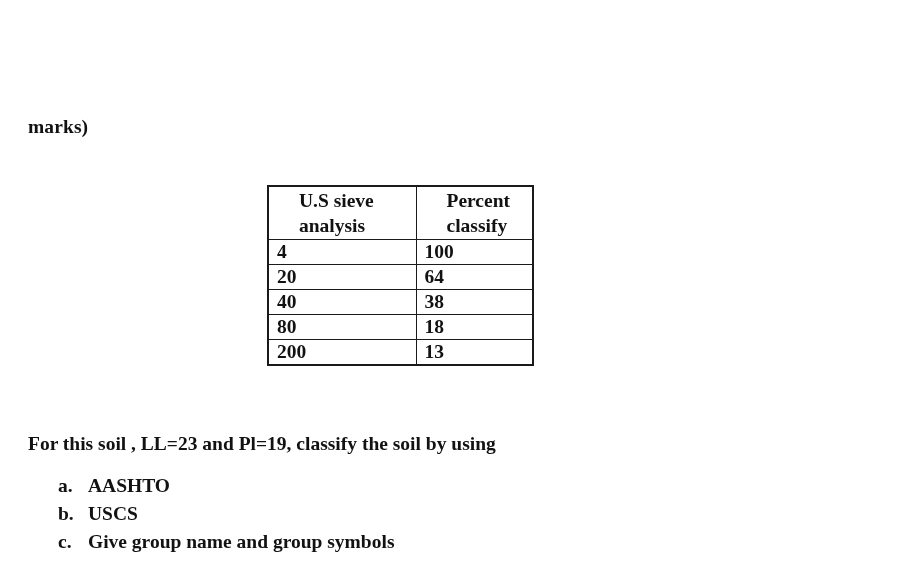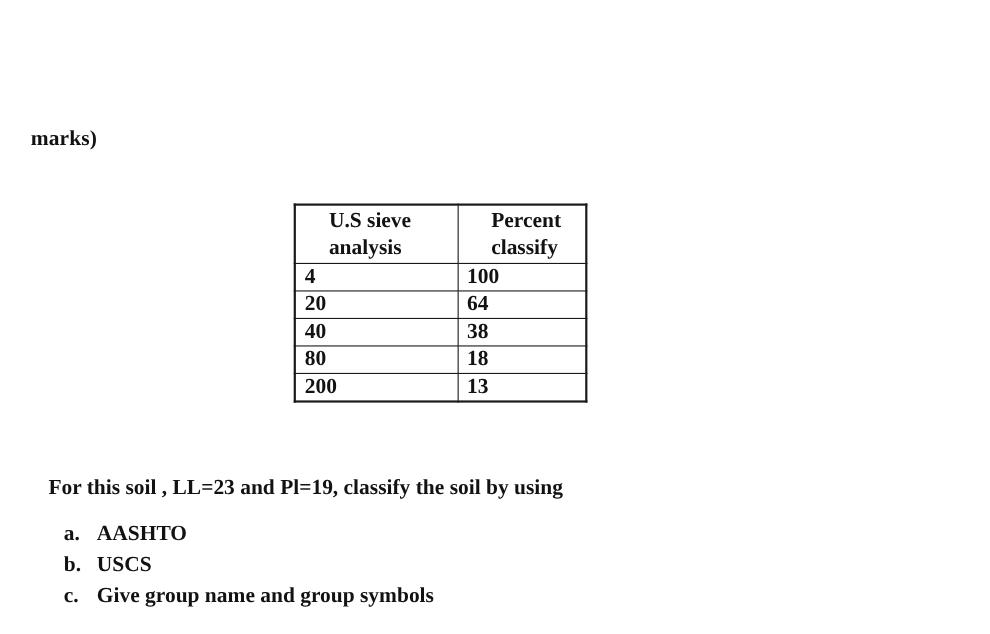--- a/index.html
+++ b/index.html
@@ -55,21 +55,21 @@
   table.sieve-table th span { display: block; }
   table.sieve-table td {
     height: 25px;
     line-height: 24px;
   }
   .col-sieve   { width: 148px; }
   .col-percent { width: 117px; }
 
   .classify-intro {
     position: absolute;
-    left: 44px;
+    left: 28px;
     top: 432px;
     font-size: 19.5px;
     line-height: 24px;
   }
 
   .classify-list {
     position: absolute;
     left: 58px;
     top: 476px;
   }

